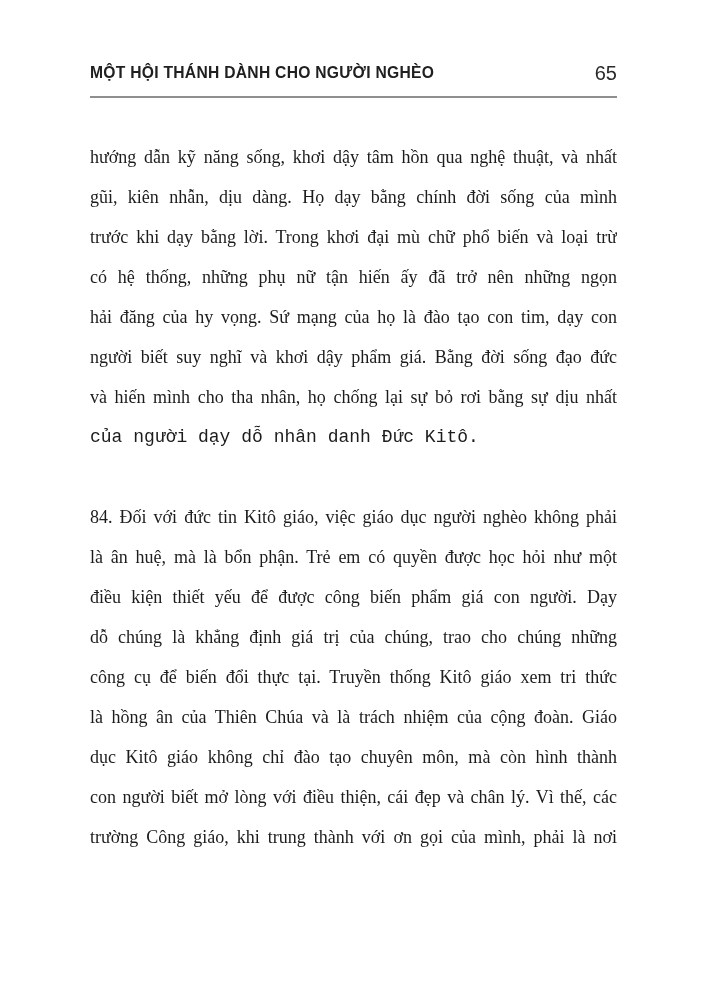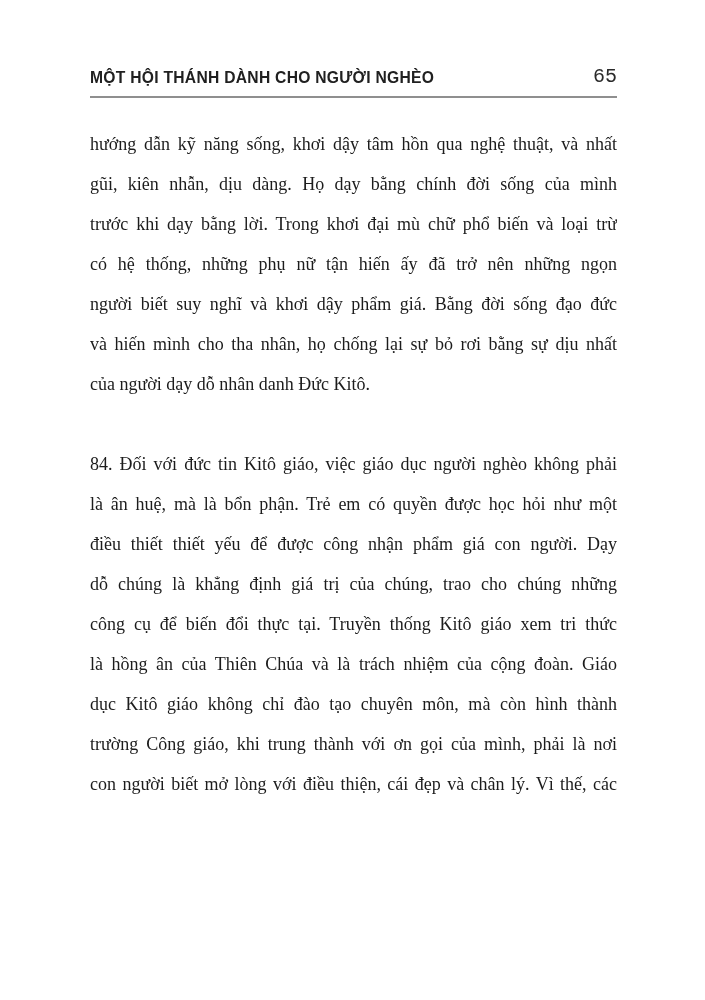--- a/index.html
+++ b/index.html
@@ -17,92 +17,94 @@
     overflow: hidden;
   }
   .running-header {
     position: absolute;
     left: 90px;
     width: 527px;
     top: 58px;
     height: 30px;
     display: flex;
     justify-content: space-between;
-    align-items: flex-end;
+    align-items: center;
   }
   .running-title {
     font-family: "Liberation Sans", "DejaVu Sans", sans-serif;
     font-size: 17px;
     font-weight: 600;
     letter-spacing: 0.3px;
     color: #202020;
     transform: scaleX(0.92);
     transform-origin: left center;
     white-space: nowrap;
   }
   .page-number {
-    font-family: Liberation Mono, monospace;
+    font-family: Liberation Sans, sans-serif;
     font-size: 20px;
     color: #2a2a2a;
   }
   .header-rule {
     position: absolute;
     left: 90px;
     width: 527px;
     top: 96px;
     height: 2px;
     background: #8f8f8f;
   }
   .body-text {
     position: absolute;
     left: 90px;
     width: 527px;
-    top: 124px;
+    top: 137px;
     font-size: 18px;
   }
   .paragraph {
     margin: 0 0 40px 0;
   }
   .line {
     height: 40px;
     line-height: 40px;
     text-align: justify;
     text-align-last: justify;
     overflow: hidden;
     white-space: normal;
   }
   .line.last {
     text-align: left;
     text-align-last: left;
+    font-family: Liberation Mono, monospace;
   }
 </style>
 </head>
 <body>
 
 <div class="page">
   <div class="running-header">
     <span class="running-title">MỘT HỘI THÁNH DÀNH CHO NGƯỜI NGHÈO</span>
     <span class="page-number">65</span>
   </div>
   <div class="header-rule"></div>
   <div class="body-text">
       <div class="paragraph">
         <div class="line">hướng dẫn kỹ năng sống, khơi dậy tâm hồn qua nghệ thuật, và nhất</div>
         <div class="line">gũi, kiên nhẫn, dịu dàng. Họ dạy bằng chính đời sống của mình</div>
         <div class="line">trước khi dạy bằng lời. Trong khơi đại mù chữ phổ biến và loại trừ</div>
         <div class="line">có hệ thống, những phụ nữ tận hiến ấy đã trở nên những ngọn</div>
+        <div class="line">hải đăng của hy vọng. Sứ mạng của họ là đào tạo con tim, dạy con</div>
         <div class="line">người biết suy nghĩ và khơi dậy phẩm giá. Bằng đời sống đạo đức</div>
         <div class="line">và hiến mình cho tha nhân, họ chống lại sự bỏ rơi bằng sự dịu nhất</div>
         <div class="line last">của người dạy dỗ nhân danh Đức Kitô.</div>
       </div>
       <div class="paragraph">
         <div class="line">84. Đối với đức tin Kitô giáo, việc giáo dục người nghèo không phải</div>
         <div class="line">là ân huệ, mà là bổn phận. Trẻ em có quyền được học hỏi như một</div>
-        <div class="line">điều thiết thiết yếu để được công nhận phẩm giá con người. Dạy</div>
+        <div class="line">điều kiện thiết yếu để được công biến phẩm giá con người. Dạy</div>
         <div class="line">dỗ chúng là khẳng định giá trị của chúng, trao cho chúng những</div>
         <div class="line">công cụ để biến đổi thực tại. Truyền thống Kitô giáo xem tri thức</div>
         <div class="line">là hồng ân của Thiên Chúa và là trách nhiệm của cộng đoàn. Giáo</div>
         <div class="line">dục Kitô giáo không chỉ đào tạo chuyên môn, mà còn hình thành</div>
+        <div class="line">con người biết mở lòng với điều thiện, cái đẹp và chân lý. Vì thế, các</div>
         <div class="line">trường Công giáo, khi trung thành với ơn gọi của mình, phải là nơi</div>
-        <div class="line">con người biết mở lòng với điều thiện, cái đẹp và chân lý. Vì thế, các</div>
       </div>
     </div>
 </div>
 
 </body></html>

